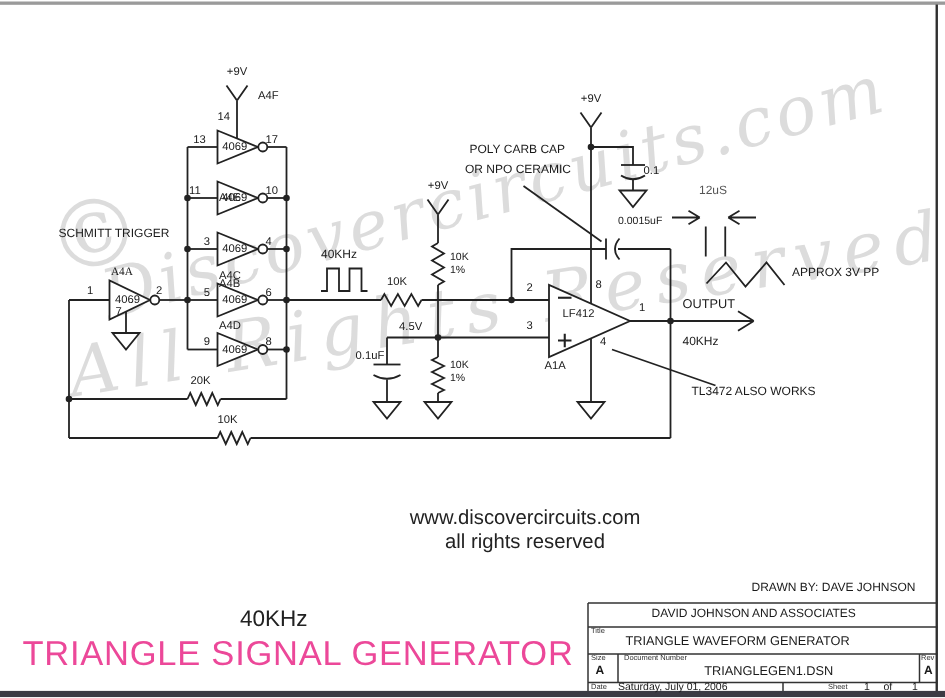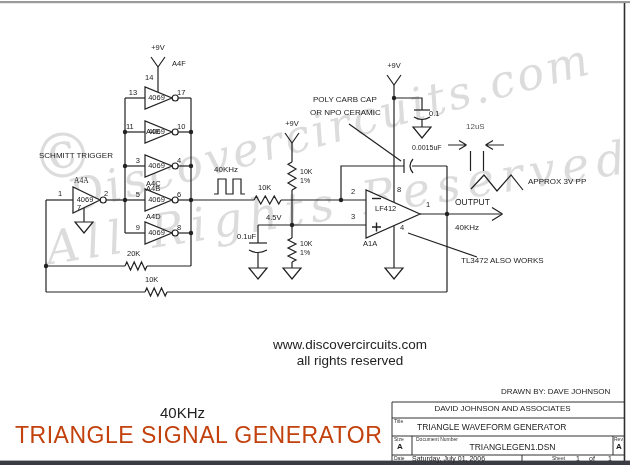--- a/index.html
+++ b/index.html
@@ -5,21 +5,21 @@
   html,body{margin:0;padding:0;background:#fff;}
   #root{position:relative;width:630px;height:465px;background:#ffffff;overflow:hidden;
         font-family:"Liberation Sans",sans-serif;}
   .lbl{position:absolute;color:#1a1a1a;font-size:7.5px;line-height:1.05;white-space:nowrap;}
   .f5{font-size:5px;color:#333;}
   .f7{font-size:7px;}
   .f8{font-size:8px;}
   .f85{font-size:8.5px;}
   .f13{font-size:13.5px;color:#222;}
   .f15{font-size:15px;color:#222;}
-  .f23{font-size:23px;color:#c2410c;letter-spacing:.5px;}
+  .f23{font-size:23px;color:#ec4899;letter-spacing:.5px;}
   .ctr{text-align:center;}
   .bold{font-weight:bold;}
   .wm{position:absolute;color:#9f9f9f;opacity:.36;font-family:"DejaVu Serif",serif;
       font-style:italic;white-space:nowrap;pointer-events:none;}
   svg{position:absolute;left:0;top:0;}
 </style>
 </head>
 <body>
 
 <div id="root">

